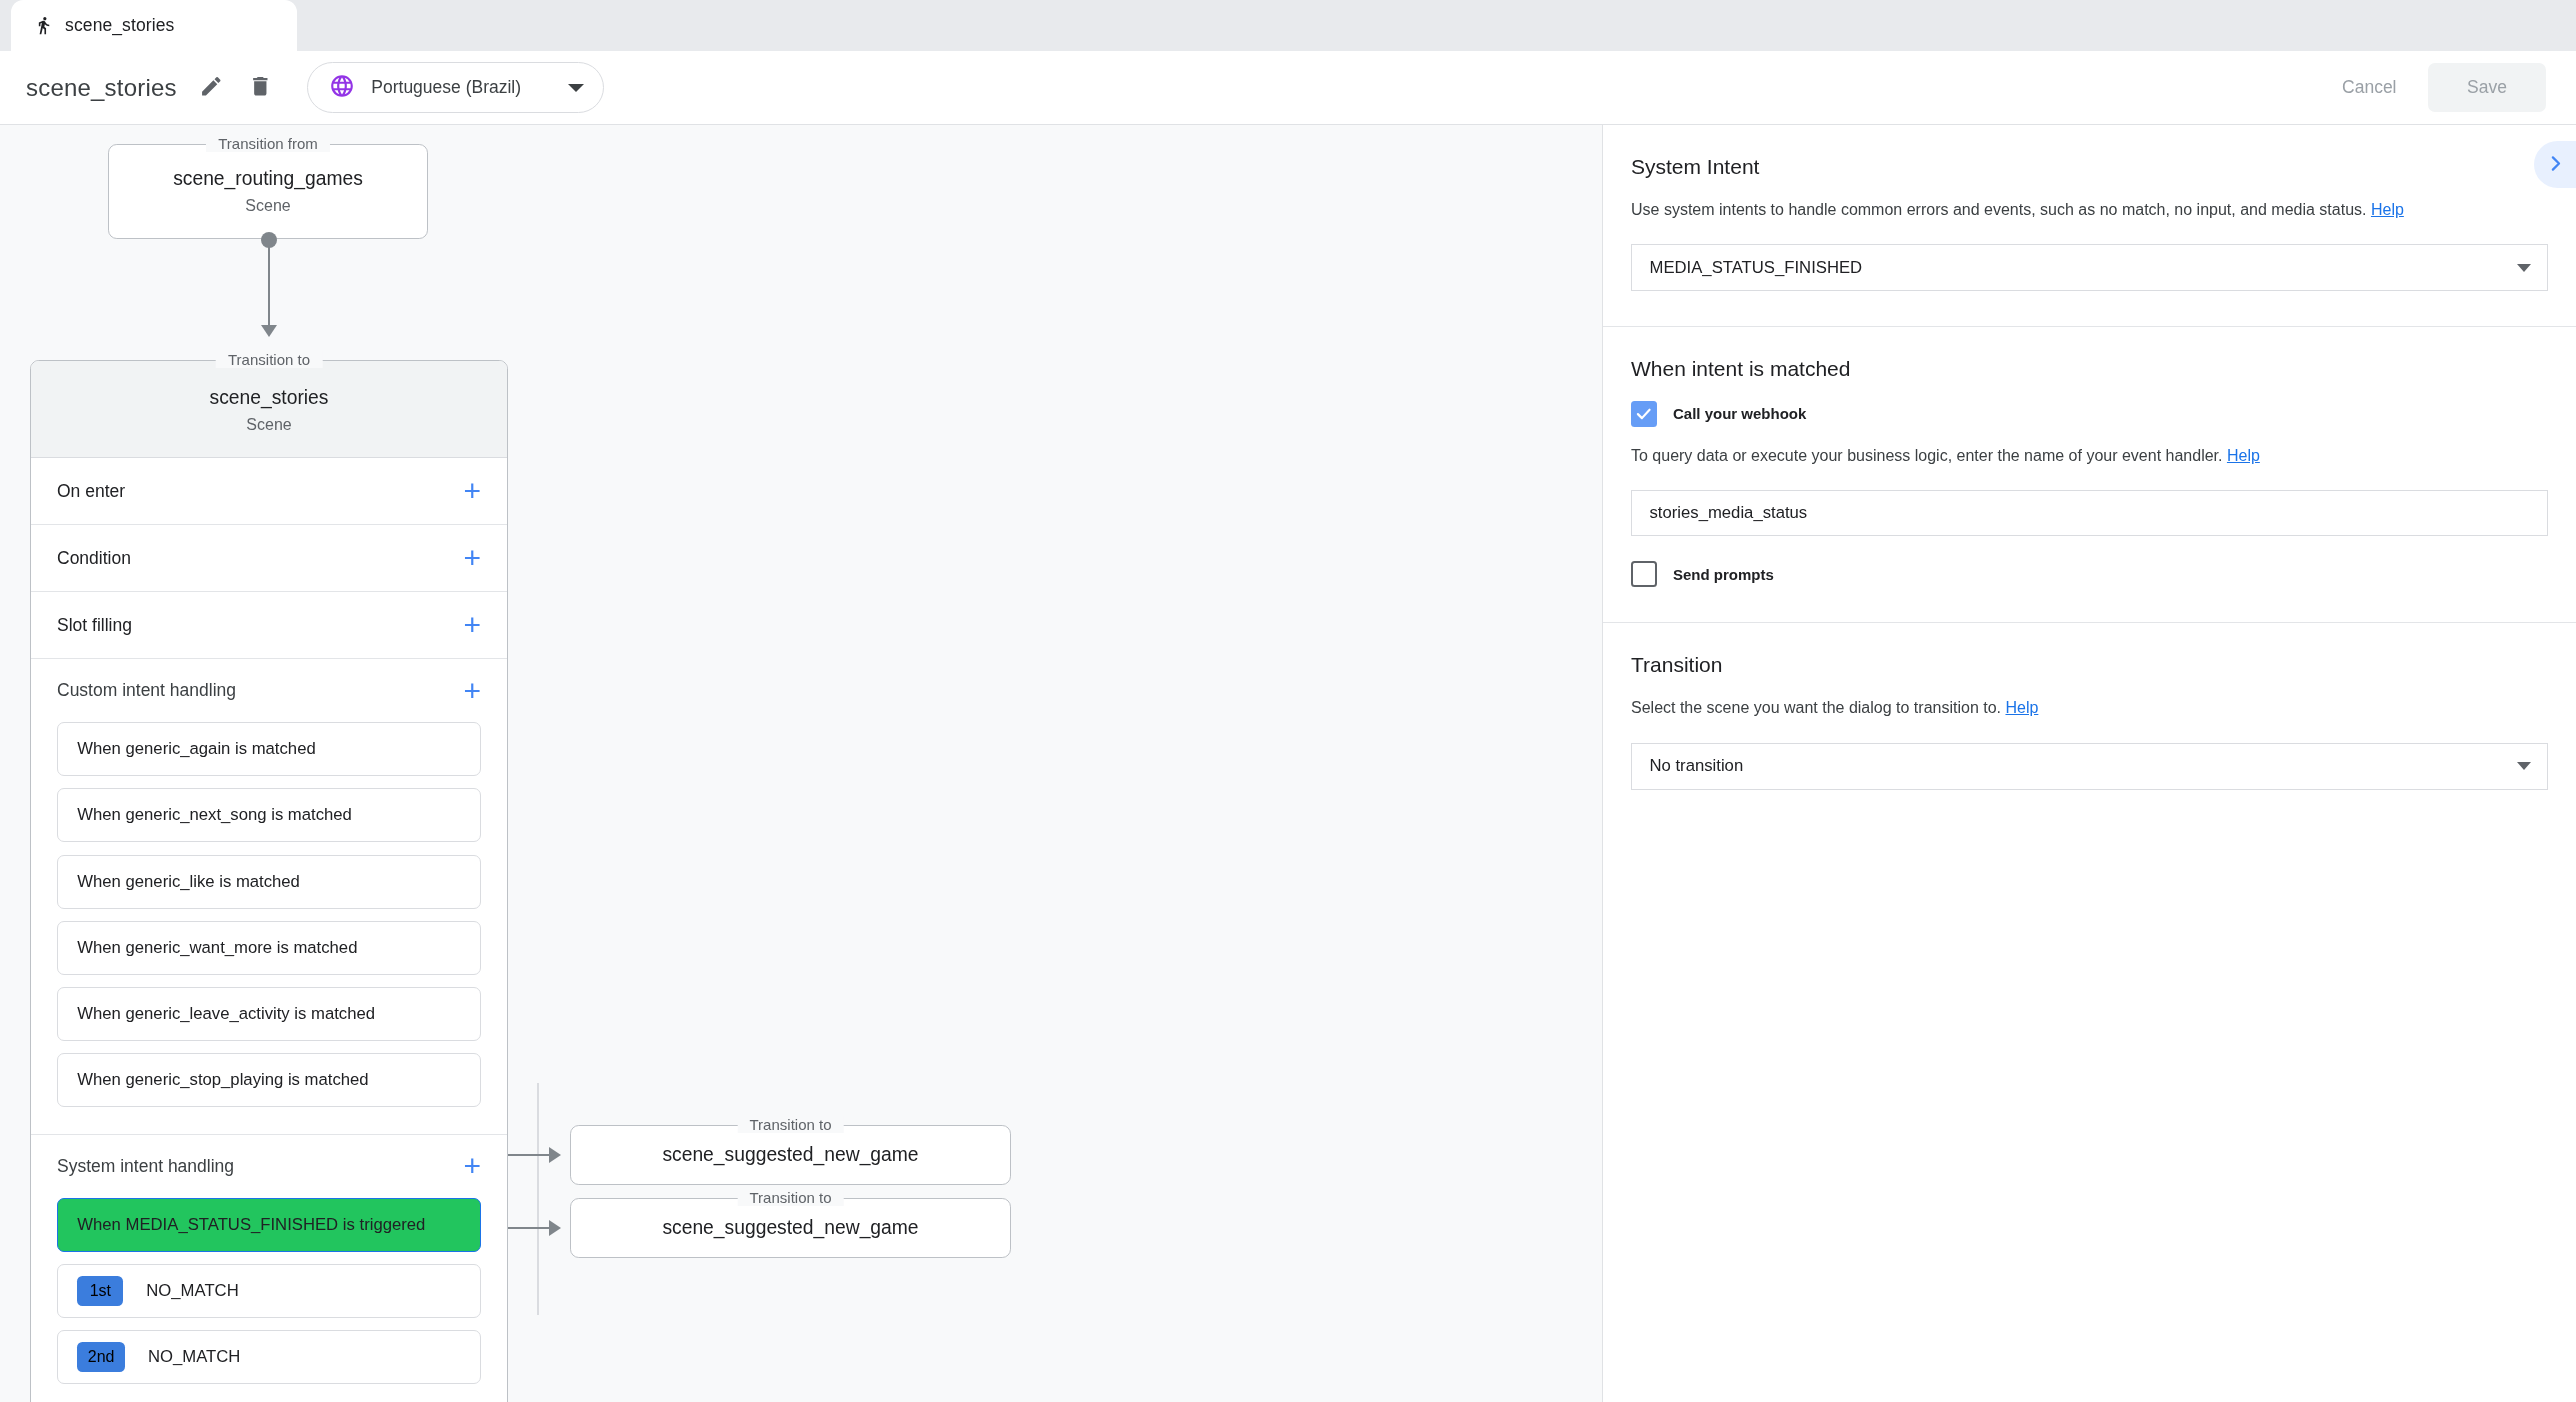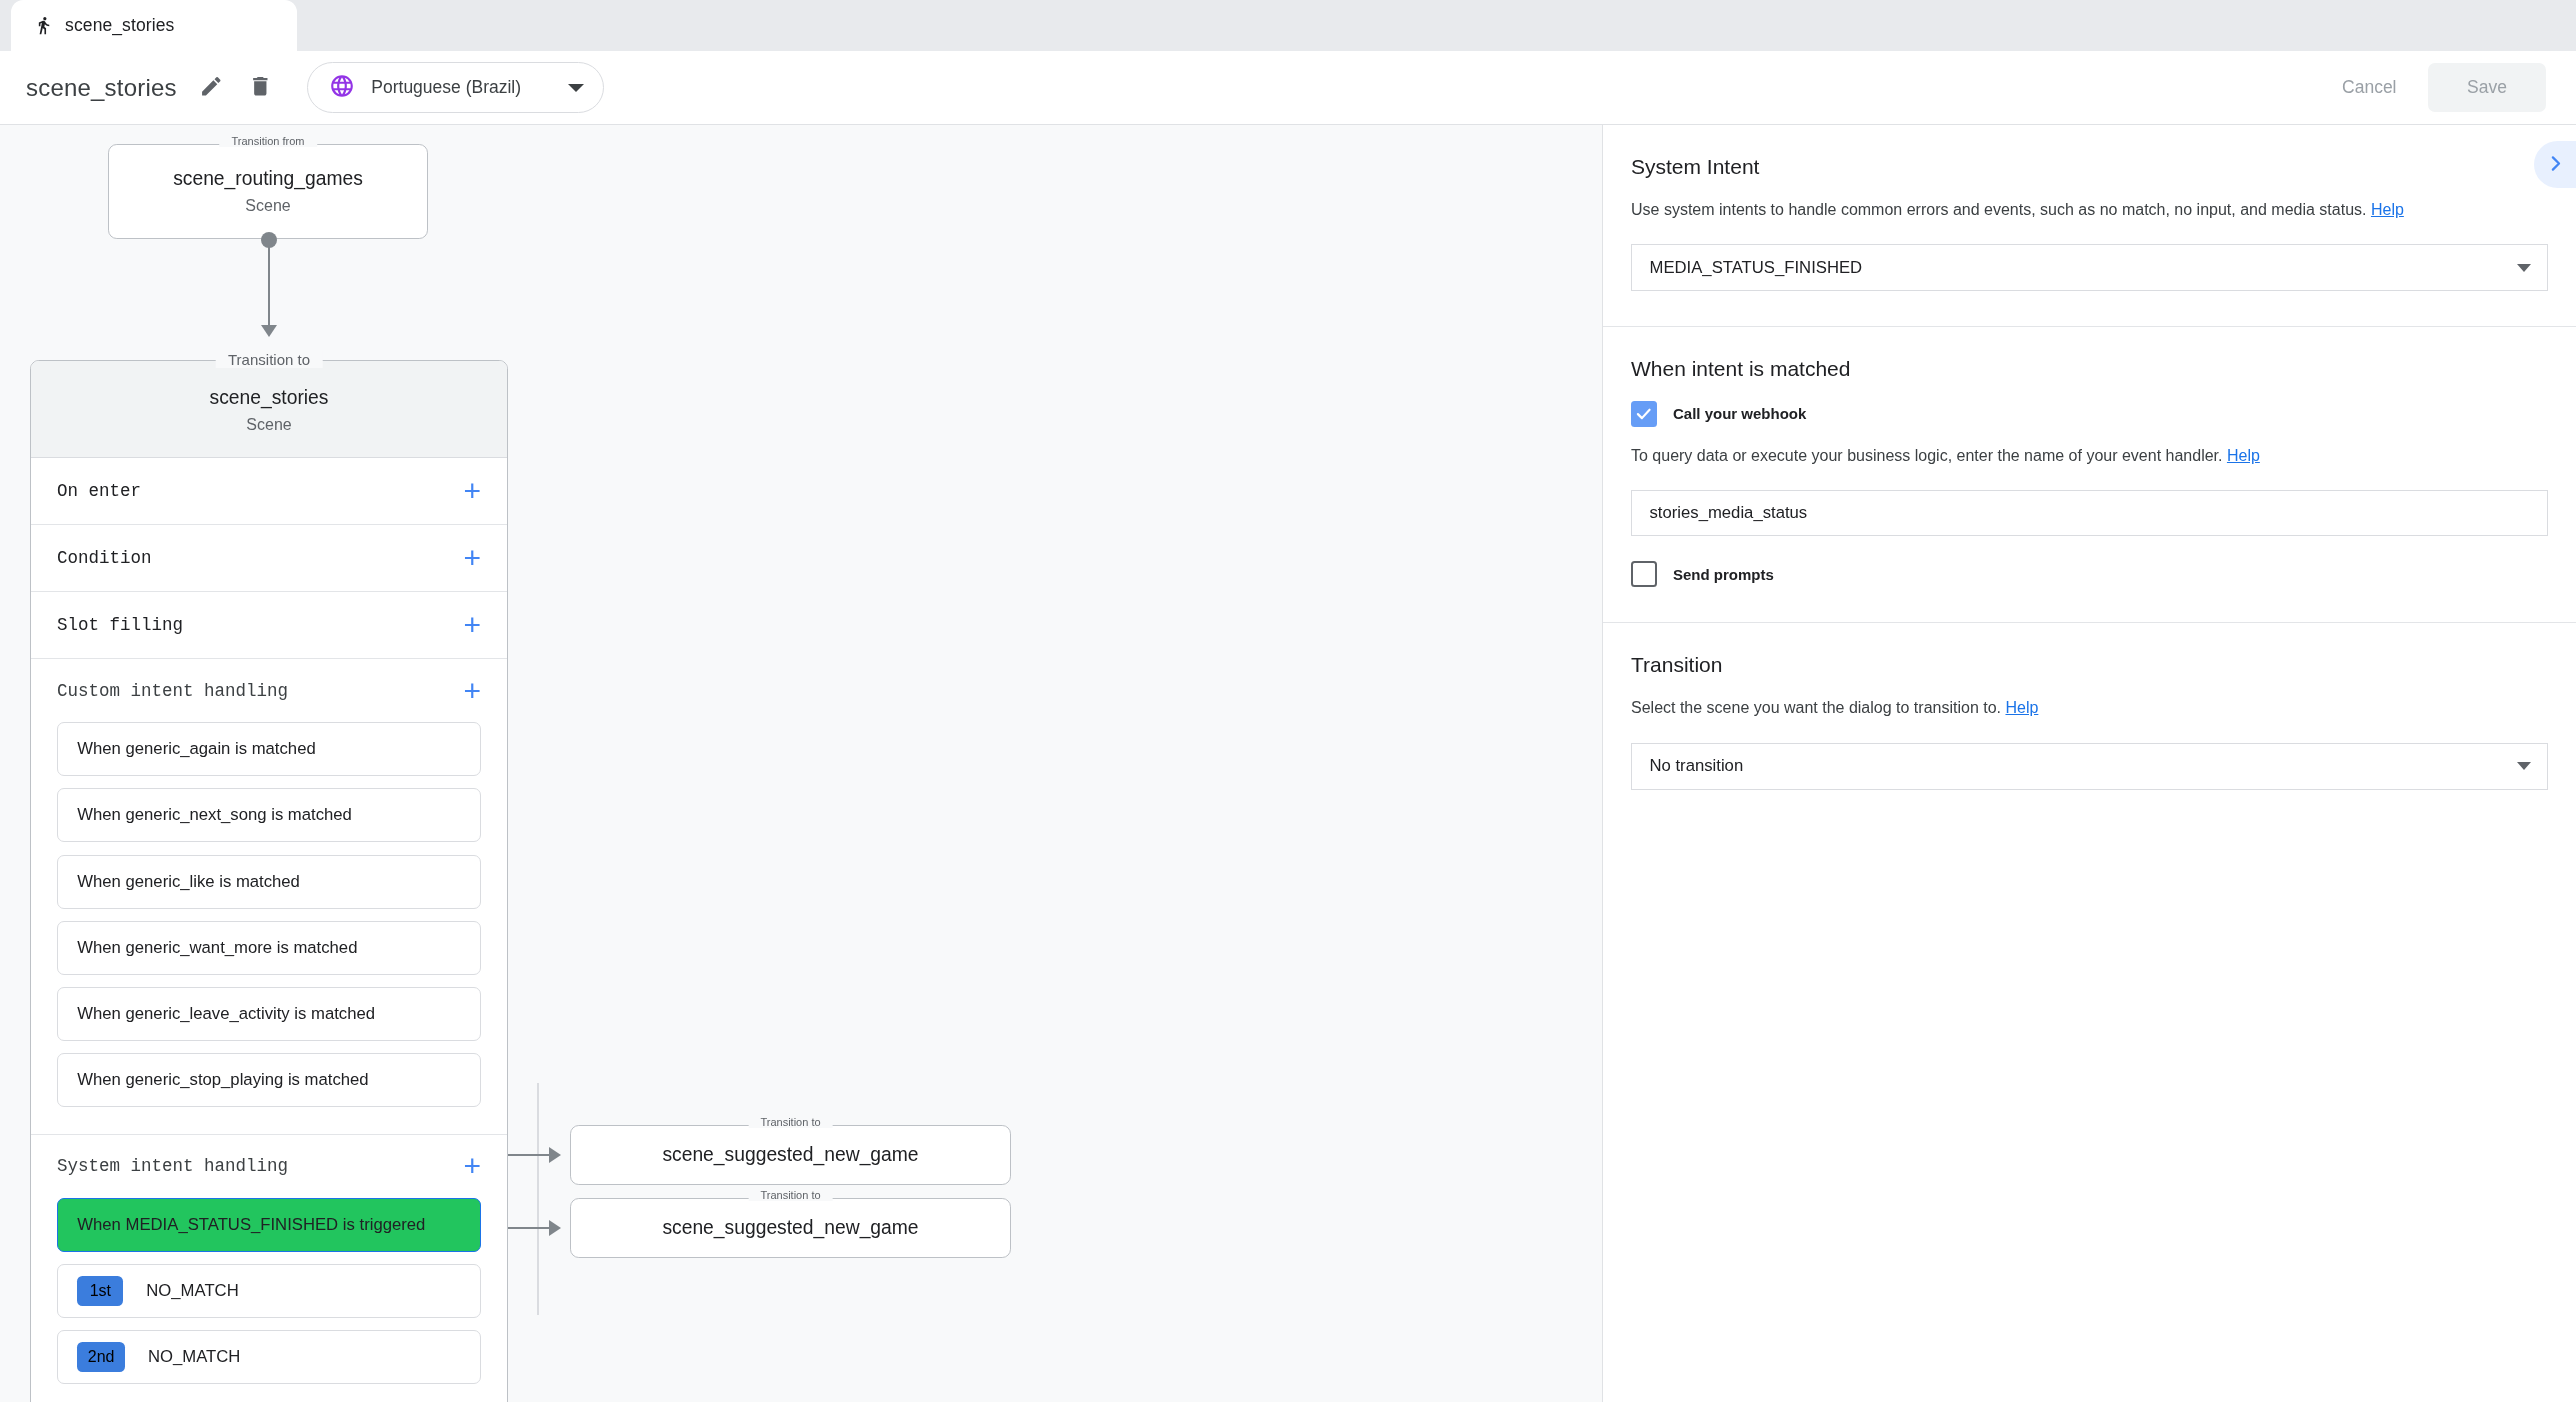--- a/index.html
+++ b/index.html
@@ -78,21 +78,21 @@
   
   .fcard {
     position: absolute;
     border: 0.9px solid #bdc1c6;
     border-radius: 8.8px;
     background: #ffffff;
   }
   .fcard-legend {
     position: absolute; top: -10.5px; left: 50%; transform: translateX(-50%);
     background: #f8f9fa; padding: 0 12.3px;
-    font-size: 11px; color: #5f6368; white-space: nowrap;
+    font-size: 15px; color: #5f6368; white-space: nowrap;
   }
   .fcard-title { font-size: 19.3px; color: #202124; text-align: center; }
   .fcard-sub { font-size: 16px; color: #5f6368; text-align: center; margin-top: 7px; }
 
   
   #node-from { left: 108px; top: 19.3px; width: 320px; height: 95px;
     display: flex; flex-direction: column; align-items: center; justify-content: center; }
 
   
   .conn-dot { position: absolute; width: 16px; height: 16px; border-radius: 50%; background: #80868b; }
@@ -122,21 +122,21 @@
     font-size: 15px; color: #5f6368;
   }
   .scene-head-title { font-size: 19.3px; color: #202124; text-align: center; }
   .scene-head-sub { font-size: 16px; color: #5f6368; text-align: center; margin-top: 7px; }
 
   .sec-row {
     height: 67px; display: flex; align-items: center;
     padding: 0 26px 0 26px;
     border-bottom: 0.9px solid #e3e5e8;
   }
-  .sec-label { font-size: 17.5px; color: #202124; flex: 1; font-family: Liberation Mono, monospace; }
+  .sec-label { font-size: 17.5px; color: #202124; flex: 1; }
   .plus {
     font-size: 30px; line-height: 1; color: #4285f4; cursor: pointer;
     font-weight: 300; user-select: none;
   }
 
   .sec-block { border-bottom: 0.9px solid #e3e5e8; padding-bottom: 14px; }
   .sec-block-head {
     height: 63px; display: flex; align-items: center; padding: 0 26px;
   }
   .sec-block-head .sec-label { font-size: 17.5px; color: #3c4043; }

